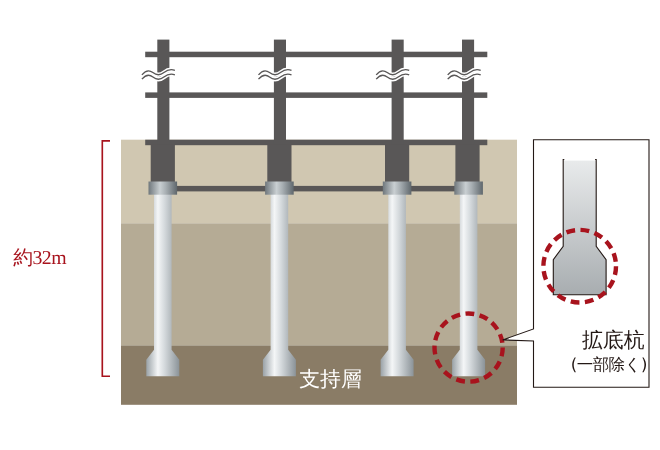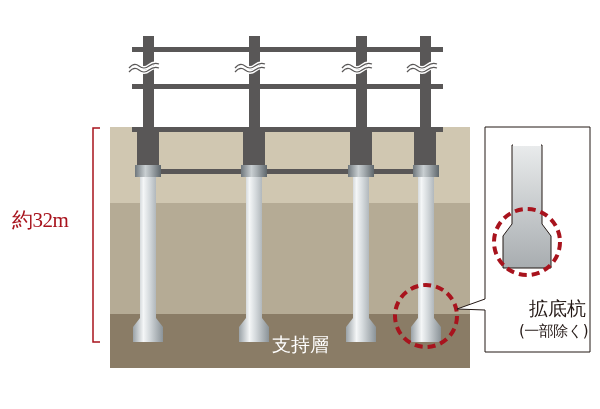--- a/index.html
+++ b/index.html
@@ -1,19 +1,19 @@
 <!DOCTYPE html>
 <html><head>
 <meta charset="utf-8">
 <style>
   html, body { margin: 0; padding: 0; background: #ffffff; }
   body { width: 600px; height: 409px; position: relative; overflow: hidden; font-family: "DejaVu Serif", serif; }
   .abs { position: absolute; }
   #diagram { position: absolute; left: 0; top: 0; width: 600px; height: 409px; }
-  .label-height { left: 12px; top: 206px; font-size: 21px; color: #a8131d; font-family: "Liberation Serif", "DejaVu Serif", serif; letter-spacing: -0.5px; }
+  .label-height { left: 12px; top: 222px; font-size: 18px; color: #a8131d; font-family: "Liberation Serif", "DejaVu Serif", serif; letter-spacing: -0.5px; }
   .label-support { left: 272px; top: 332px; font-size: 19px; color: #ffffff; font-family: "DejaVu Sans", sans-serif; text-align: right; }
   .callout-title { left: 486px; top: 296px; width: 100px; text-align: right; font-size: 19px; color: #231815; font-family: "DejaVu Sans", sans-serif; }
   .callout-sub { left: 484px; top: 322px; width: 104px; text-align: right; font-size: 15px; color: #231815; font-family: "DejaVu Sans", sans-serif; letter-spacing: -0.5px; }
 </style>
 </head>
 <body>
 
 <svg id="diagram" width="600" height="409" viewBox="0 0 600 409" xmlns="http://www.w3.org/2000/svg">
   <defs>
     <linearGradient id="pileGrad" x1="0" x2="1" y1="0" y2="0">

